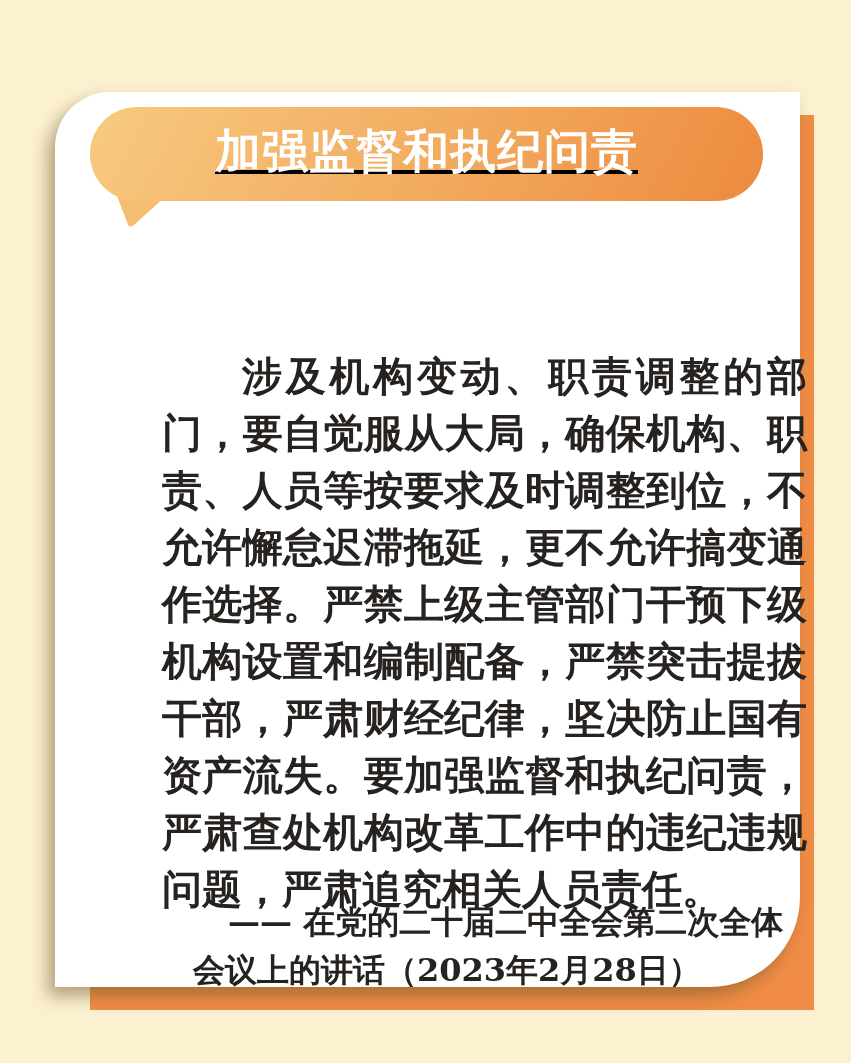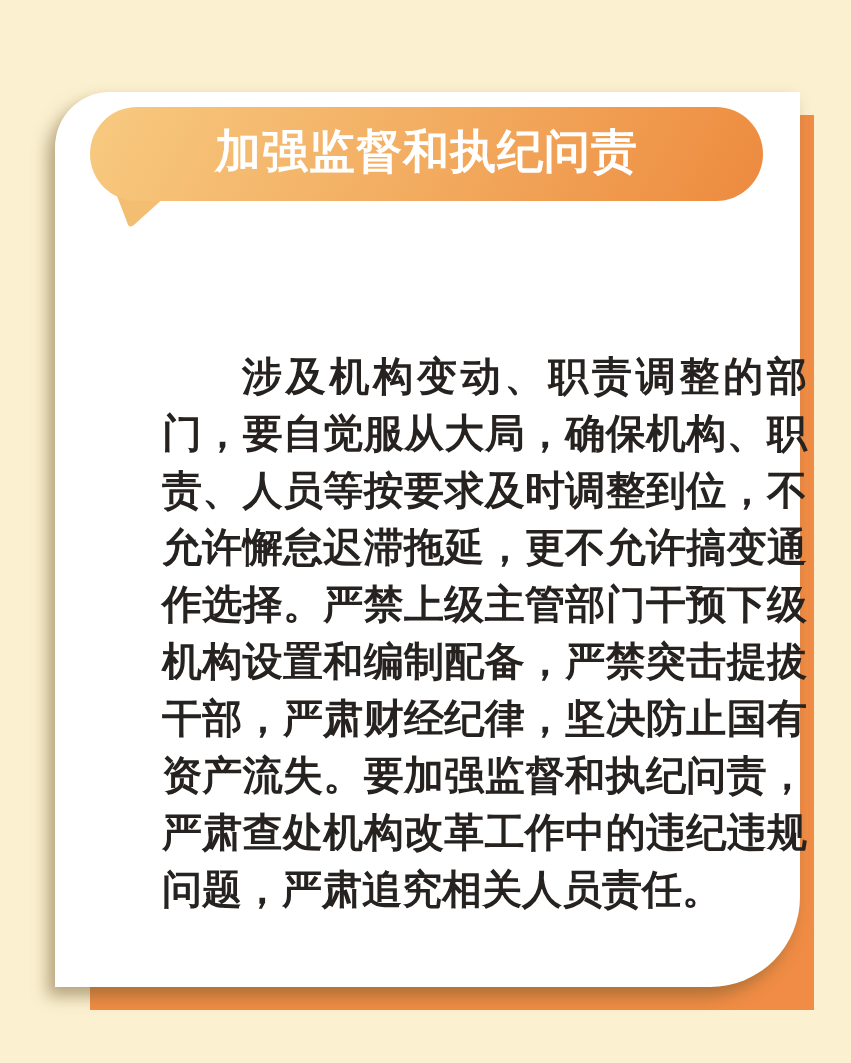--- a/index.html
+++ b/index.html
@@ -51,20 +51,21 @@
     height: 94px;
     border-radius: 48px;
     background: linear-gradient(118deg,
       var(--bubble-start, #F7CA80) 0%,
       #F2A95D 55%,
       var(--bubble-end, #ED8A3E) 100%);
     z-index: 5;
     display: flex;
     align-items: center;
     justify-content: center;
+    text-decoration: underline;
   }
   .bubble-title {
     color: #ffffff;
     font-size: 46px;
     font-weight: 700;
     letter-spacing: 1px;
     font-family: "Liberation Sans", "DejaVu Sans", sans-serif;
     transform: translateY(-2px);
   }
   .bubble-tail {
@@ -111,20 +112,21 @@
 
 <div class="canvas">
 
 
   <div class="accent-rect"></div>
 
   <div class="card">
 
     <p class="quote-body">涉及机构变动、职责调整的部门，要自觉服从大局，确保机构、职责、人员等按要求及时调整到位，不允许懈怠迟滞拖延，更不允许搞变通作选择。严禁上级主管部门干预下级机构设置和编制配备，严禁突击提拔干部，严肃财经纪律，坚决防止国有资产流失。要加强监督和执纪问责，严肃查处机构改革工作中的违纪违规问题，严肃追究相关人员责任。</p>
 
+    <p class="attribution">—— 在党的二十届二中全会第二次全体会议上的讲话（2023年2月28日）</p>
 
   </div>
 
   <svg class="bubble-tail" width="56" height="34" viewBox="0 0 56 34">
     <path d="M 5 0 L 54 0 L 23 28 Q 17 34 15 26 Z"></path>
   </svg>
 
   <div class="bubble">
     <span class="bubble-title">加强监督和执纪问责</span>
   </div>

